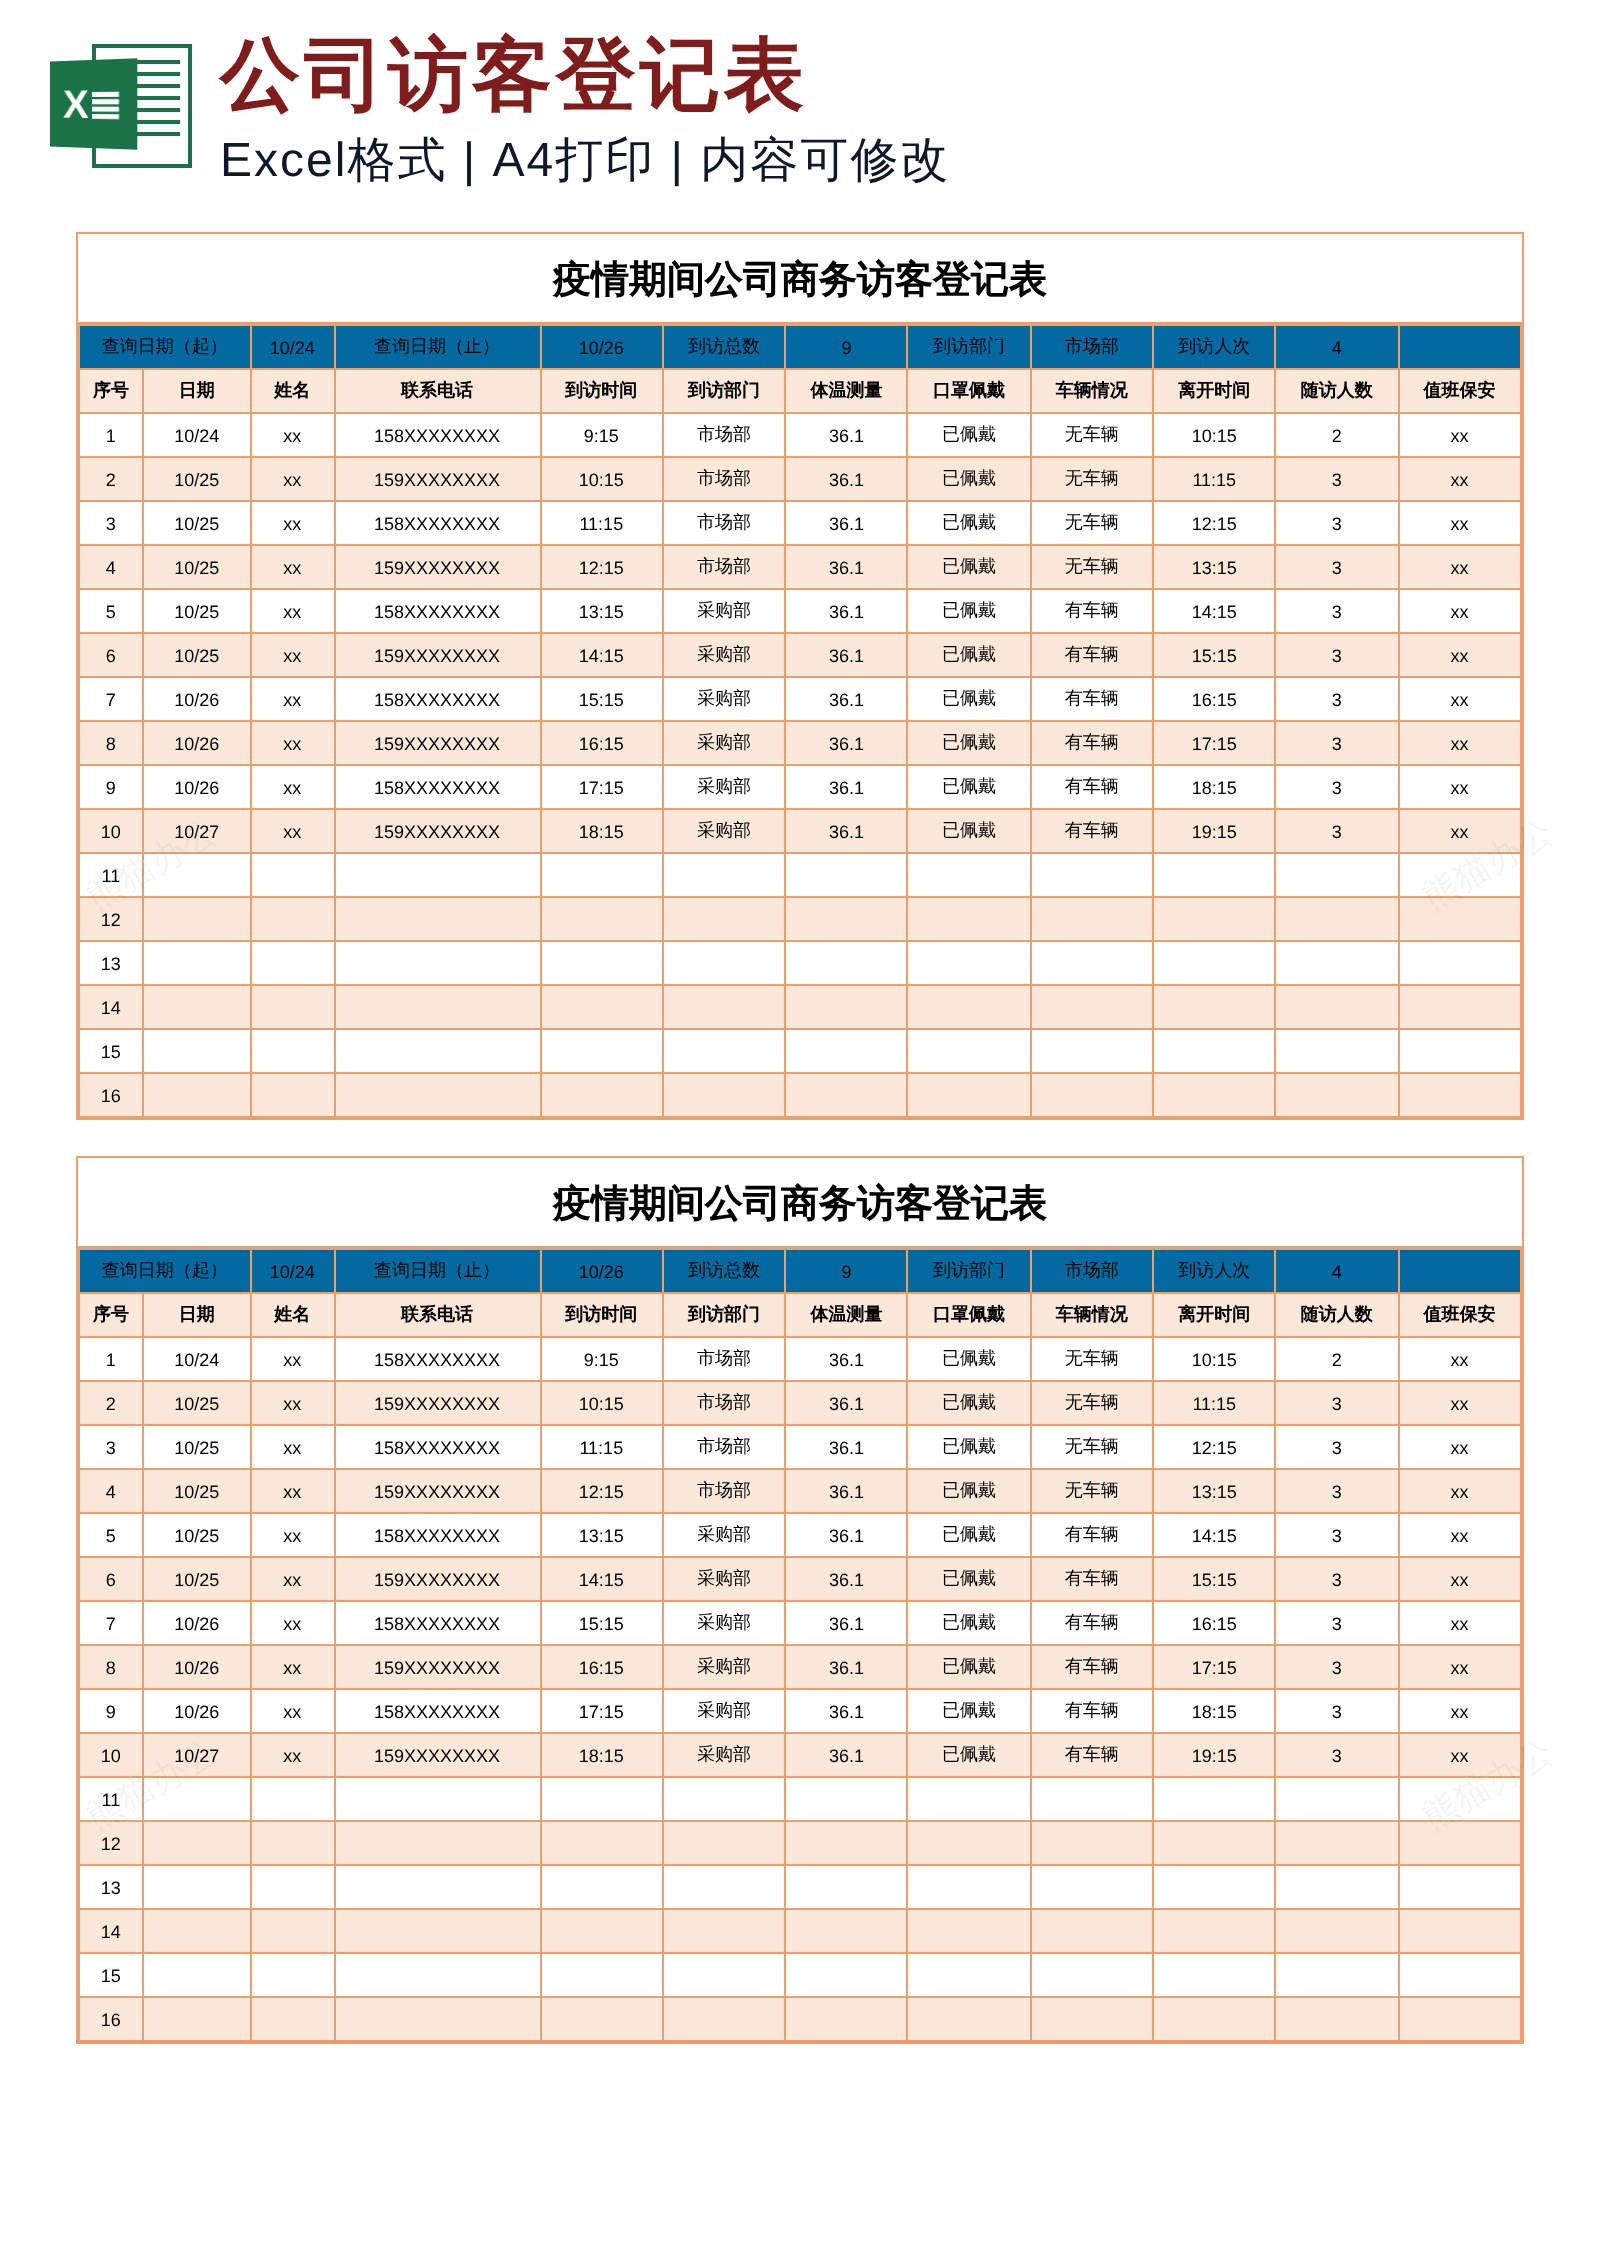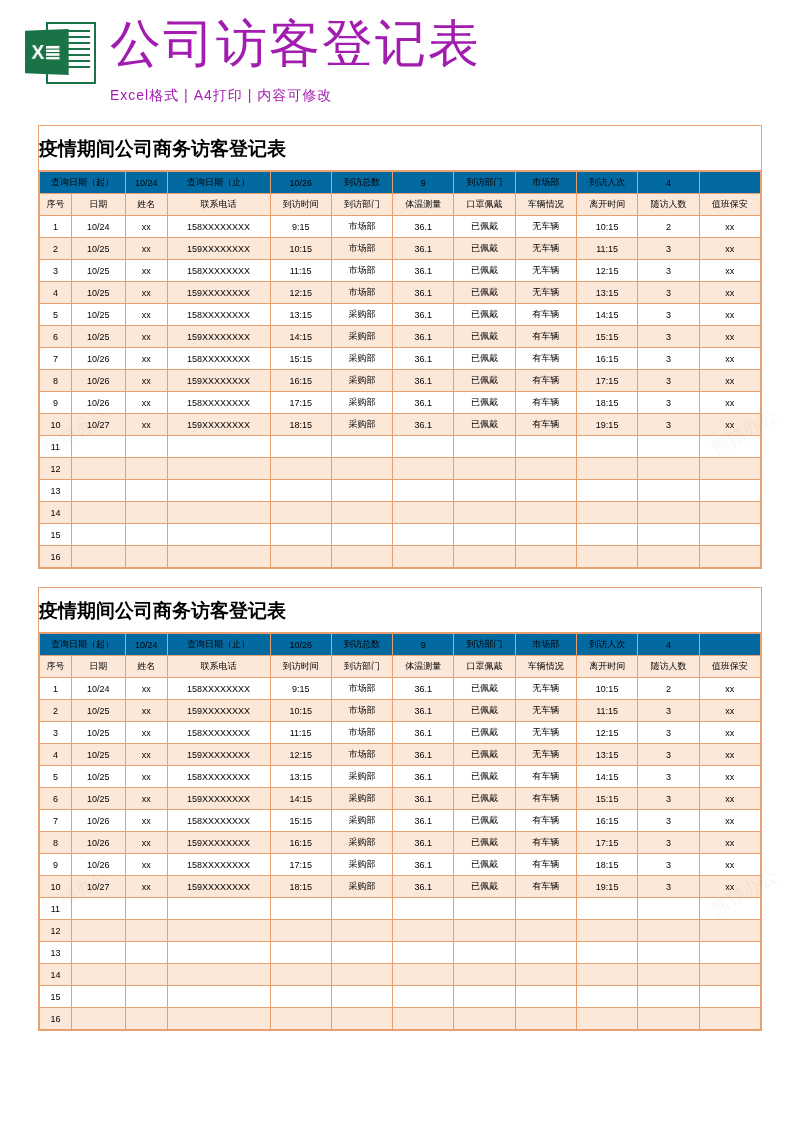--- a/index.html
+++ b/index.html
@@ -3,29 +3,29 @@
 <meta charset="utf-8">
 <style>
 *{margin:0;padding:0;box-sizing:border-box}
 body{width:800px;height:1130px;background:#fff;font-family:"Microsoft YaHei",Arial,sans-serif;position:relative}
 .header{padding:18px 24px 12px;display:flex;align-items:flex-start;gap:14px}
 .excel-icon{width:72px;height:72px;position:relative;flex-shrink:0}
 .excel-back{position:absolute;right:0;top:4px;width:50px;height:62px;background:#fff;border:2px solid #1a7346}
 .excel-back::before{content:"";position:absolute;left:4px;right:4px;top:6px;height:2px;background:#1a7346;box-shadow:0 6px 0 #1a7346,0 12px 0 #1a7346,0 18px 0 #1a7346,0 24px 0 #1a7346,0 30px 0 #1a7346,0 36px 0 #1a7346}
 .excel-front{position:absolute;left:0;top:12px;width:44px;height:44px;background:#1a7346;display:flex;align-items:center;justify-content:center;color:#fff;font-weight:bold;font-size:20px;transform:perspective(80px) rotateY(-8deg)}
 .title-block{flex:1}
-.main-title{font-size:51px;font-weight:400;color:#a21caf;letter-spacing:2px;line-height:1}
-.sub-title{font-size:14px;color:#a21caf;margin-top:18px;letter-spacing:1px}
+.main-title{font-size:40px;font-weight:700;color:#7f1d1d;letter-spacing:2px;line-height:1}
+.sub-title{font-size:24px;color:#0f172a;margin-top:6px;letter-spacing:1px}
 .sheets{padding:8px 38px 20px;display:flex;flex-direction:column;gap:18px}
 .sheet{border:1px solid #e8a070;background:#fff}
-.sheet-title{font-size:19px;font-weight:700;padding:10px 0 8px;border-bottom:1px solid #e8a070}
+.sheet-title{text-align:center;font-size:19px;font-weight:700;padding:10px 0 8px;border-bottom:1px solid #e8a070}
 table{width:100%;border-collapse:collapse;table-layout:fixed}
 td,th{border:1px solid #e8a070;font-size:9px;text-align:center;height:22px;vertical-align:middle;overflow:hidden;white-space:nowrap}
 .summary-row td{background:#0369a1}
-.hdr td{background:#fce8d9;font-weight:400}
+.hdr td{background:#fce8d9;font-weight:700}
 .row-even td{background:#fce8d9}
 .row-odd td{background:#fff}
 .c-seq{width:26px}
 .c-date{width:44px}
 .c-name{width:34px}
 .c-phone{width:84px}
 .c-time{width:50px}
 .c-dept{width:50px}
 .c-temp{width:50px}
 .c-mask{width:50px}

